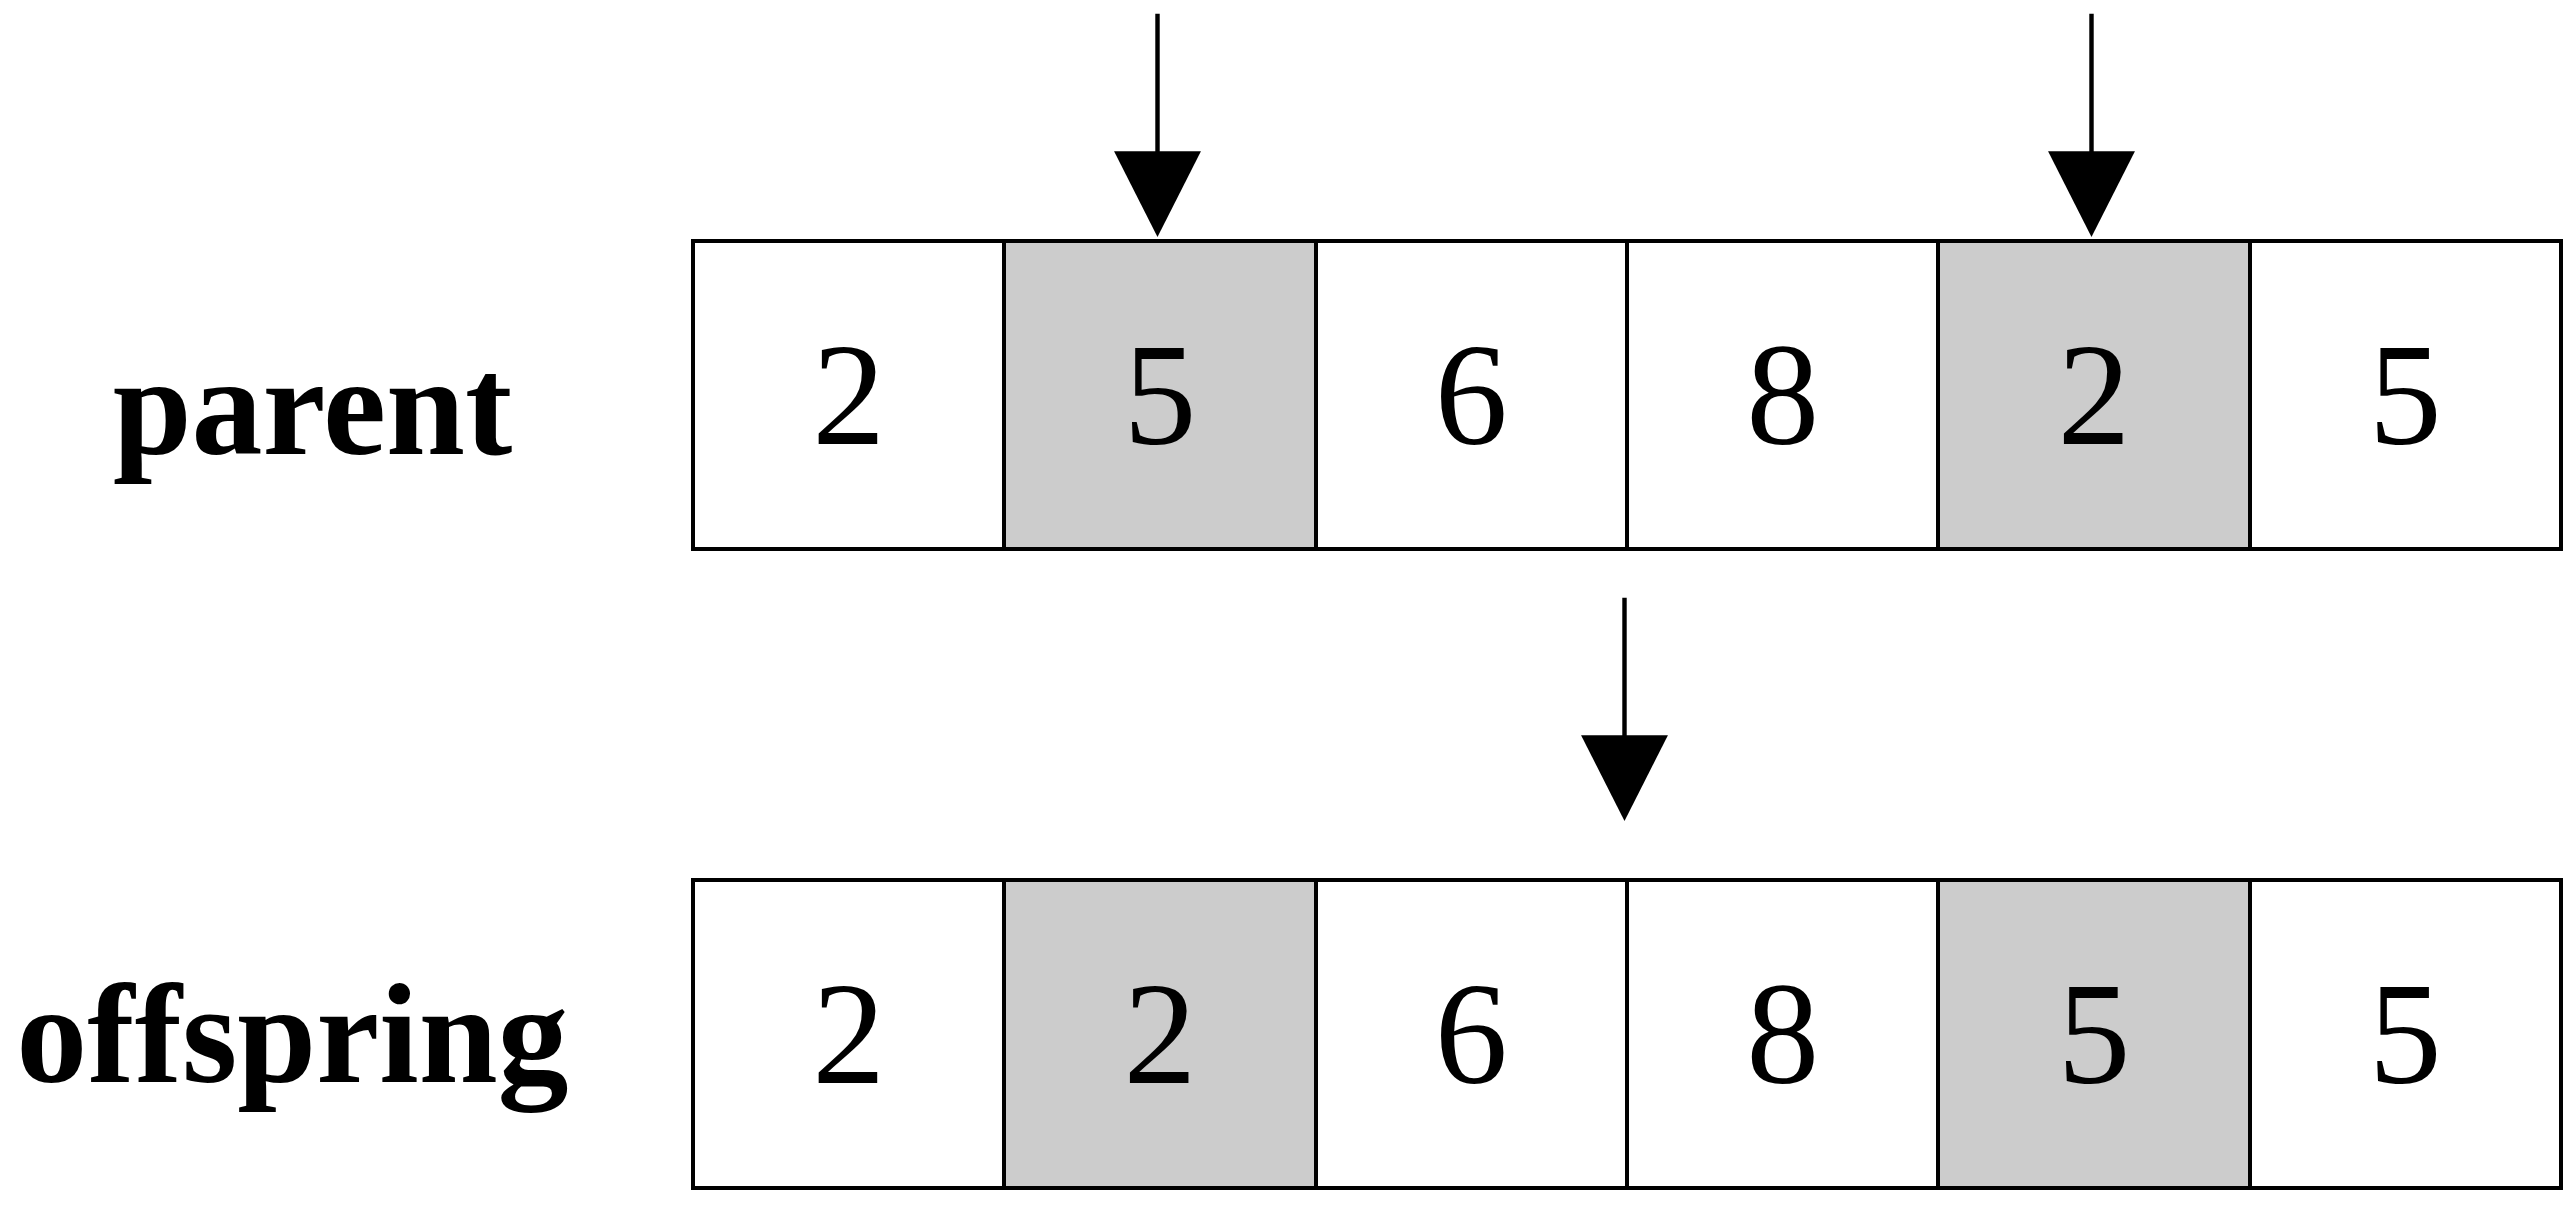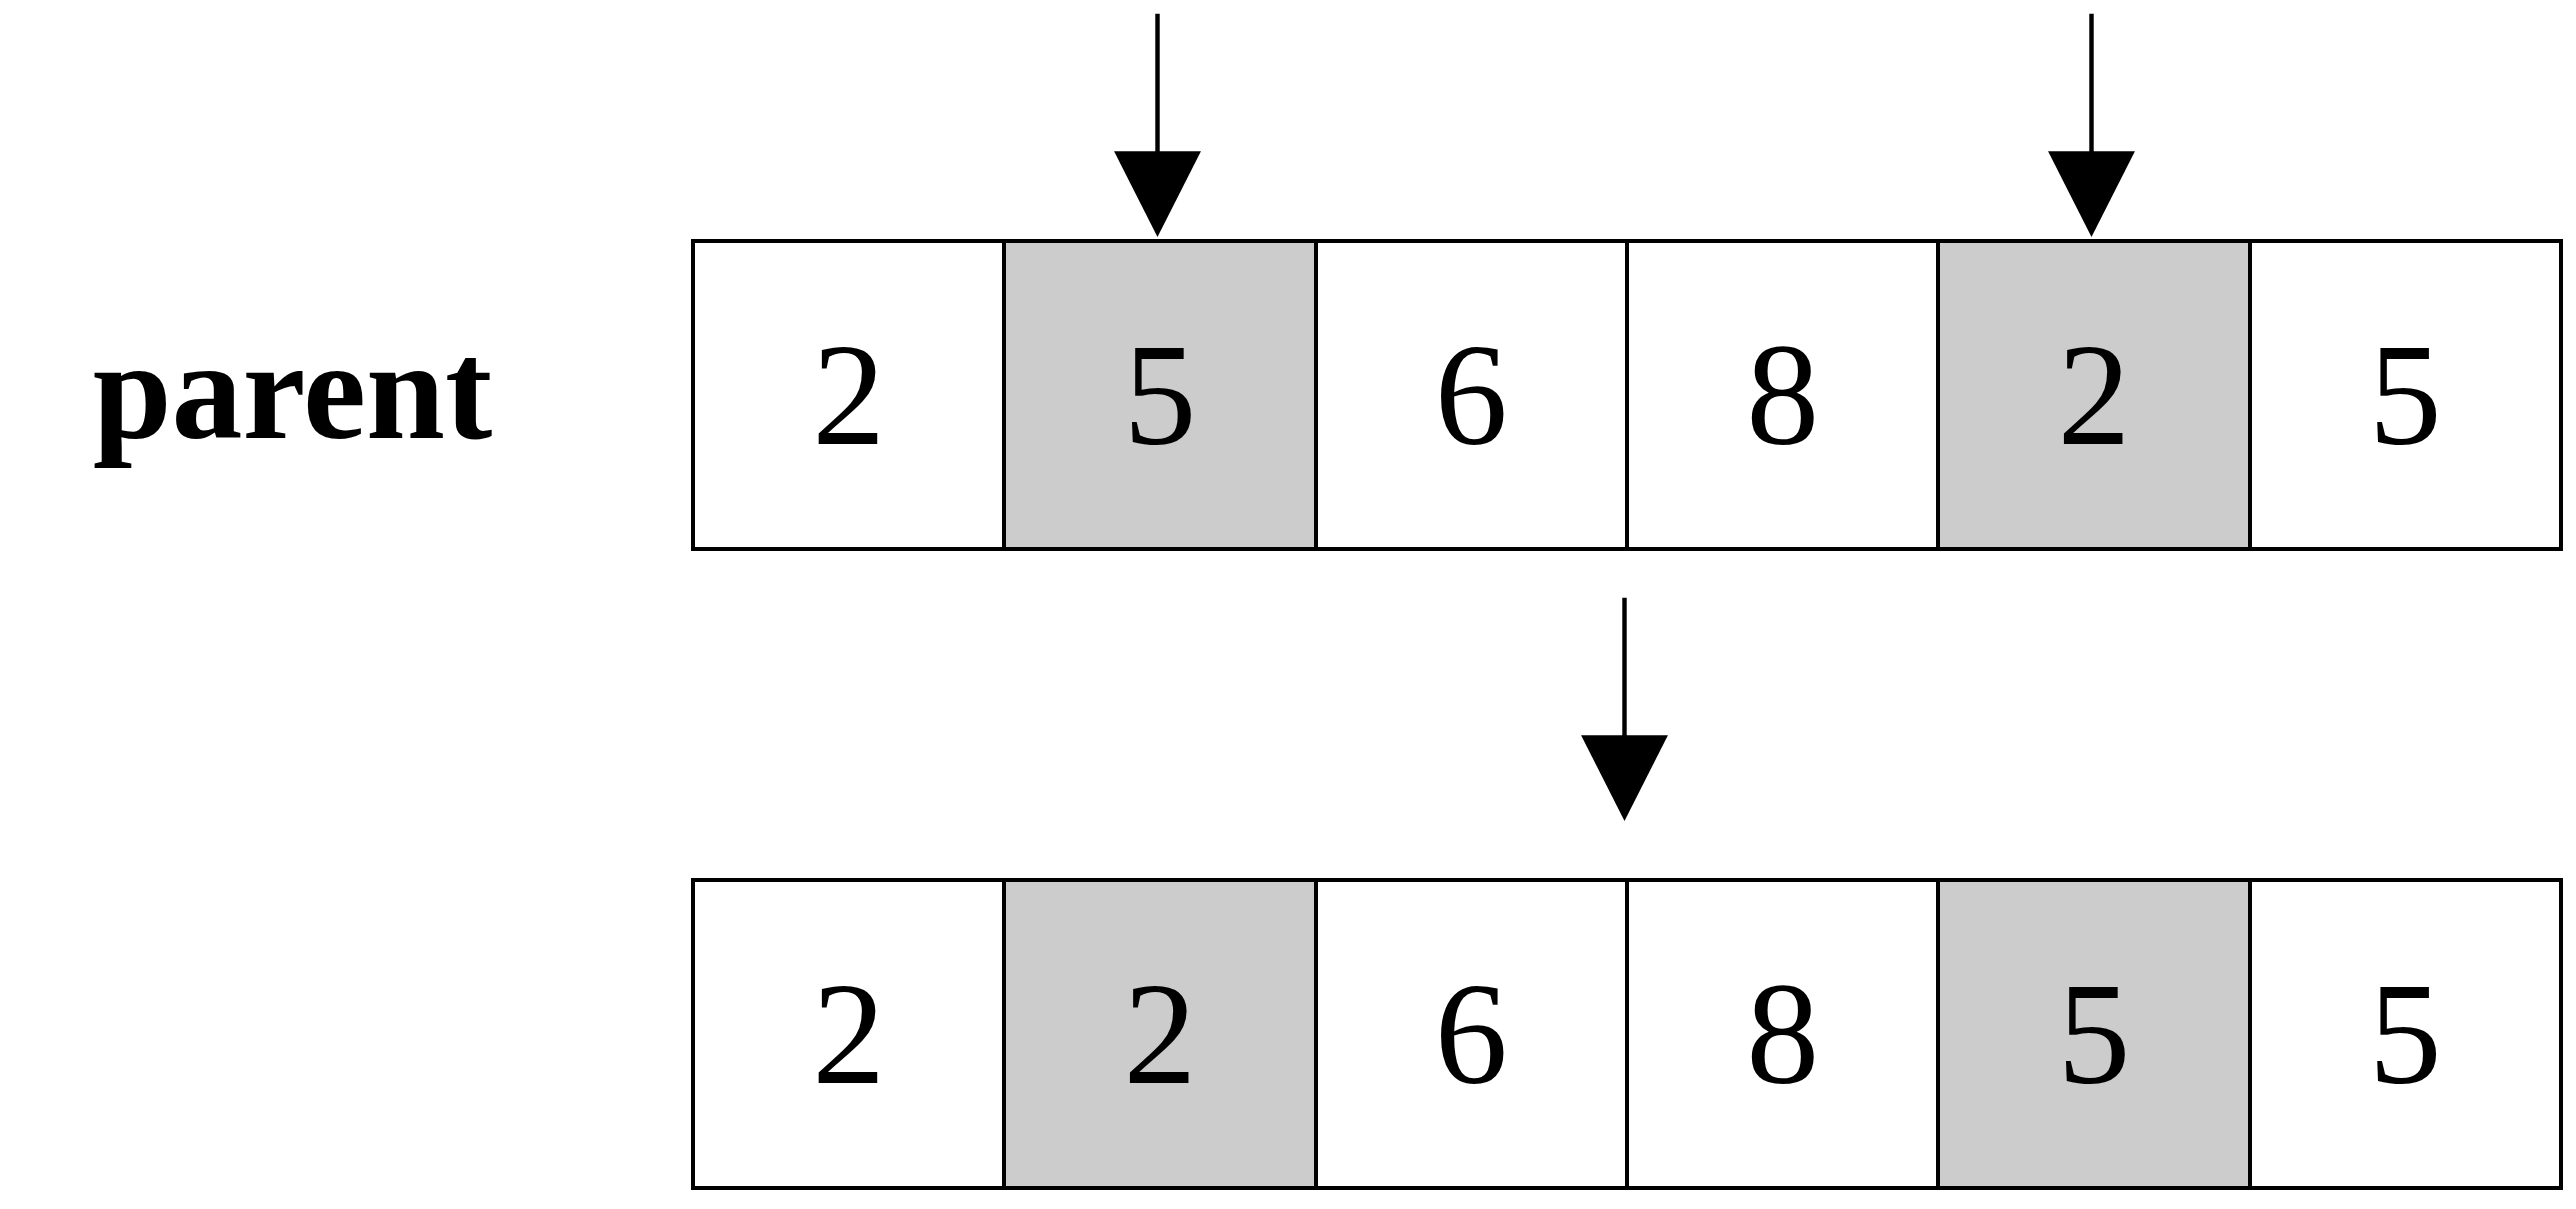--- a/index.html
+++ b/index.html
@@ -52,21 +52,21 @@
     height: 312px;
     display: flex;
     align-items: center;
     justify-content: center;
     font-weight: bold;
     font-size: 142px;
     line-height: 1;
     color: var(--line, #000);
     white-space: nowrap;
   }
-  .label-parent    { top: 234px; }
+  .label-parent    { top: 250px; margin-left: 20px; }
   .label-offspring { top: 878px; }
 
   
   .arrow {
     position: absolute;
     width: 89px;
     height: 226px;
     color: var(--line, #000);
     display: block;
   }
@@ -97,20 +97,21 @@
     <div class="cell">8</div>
     <div class="cell highlighted">2</div>
     <div class="cell">5</div>
   </div>
 
   <svg class="arrow arrow-middle" viewBox="0 0 100 255" aria-hidden="true">
     <line x1="50" y1="2" x2="50" y2="162" stroke="currentColor" stroke-width="5"></line>
     <polygon points="1,157 99,157 50,254" fill="currentColor"></polygon>
   </svg>
 
+  <div class="label label-offspring">offspring</div>
 
   <div class="grid grid-offspring">
     <div class="cell">2</div>
     <div class="cell highlighted">2</div>
     <div class="cell">6</div>
     <div class="cell">8</div>
     <div class="cell highlighted">5</div>
     <div class="cell">5</div>
   </div>
 

